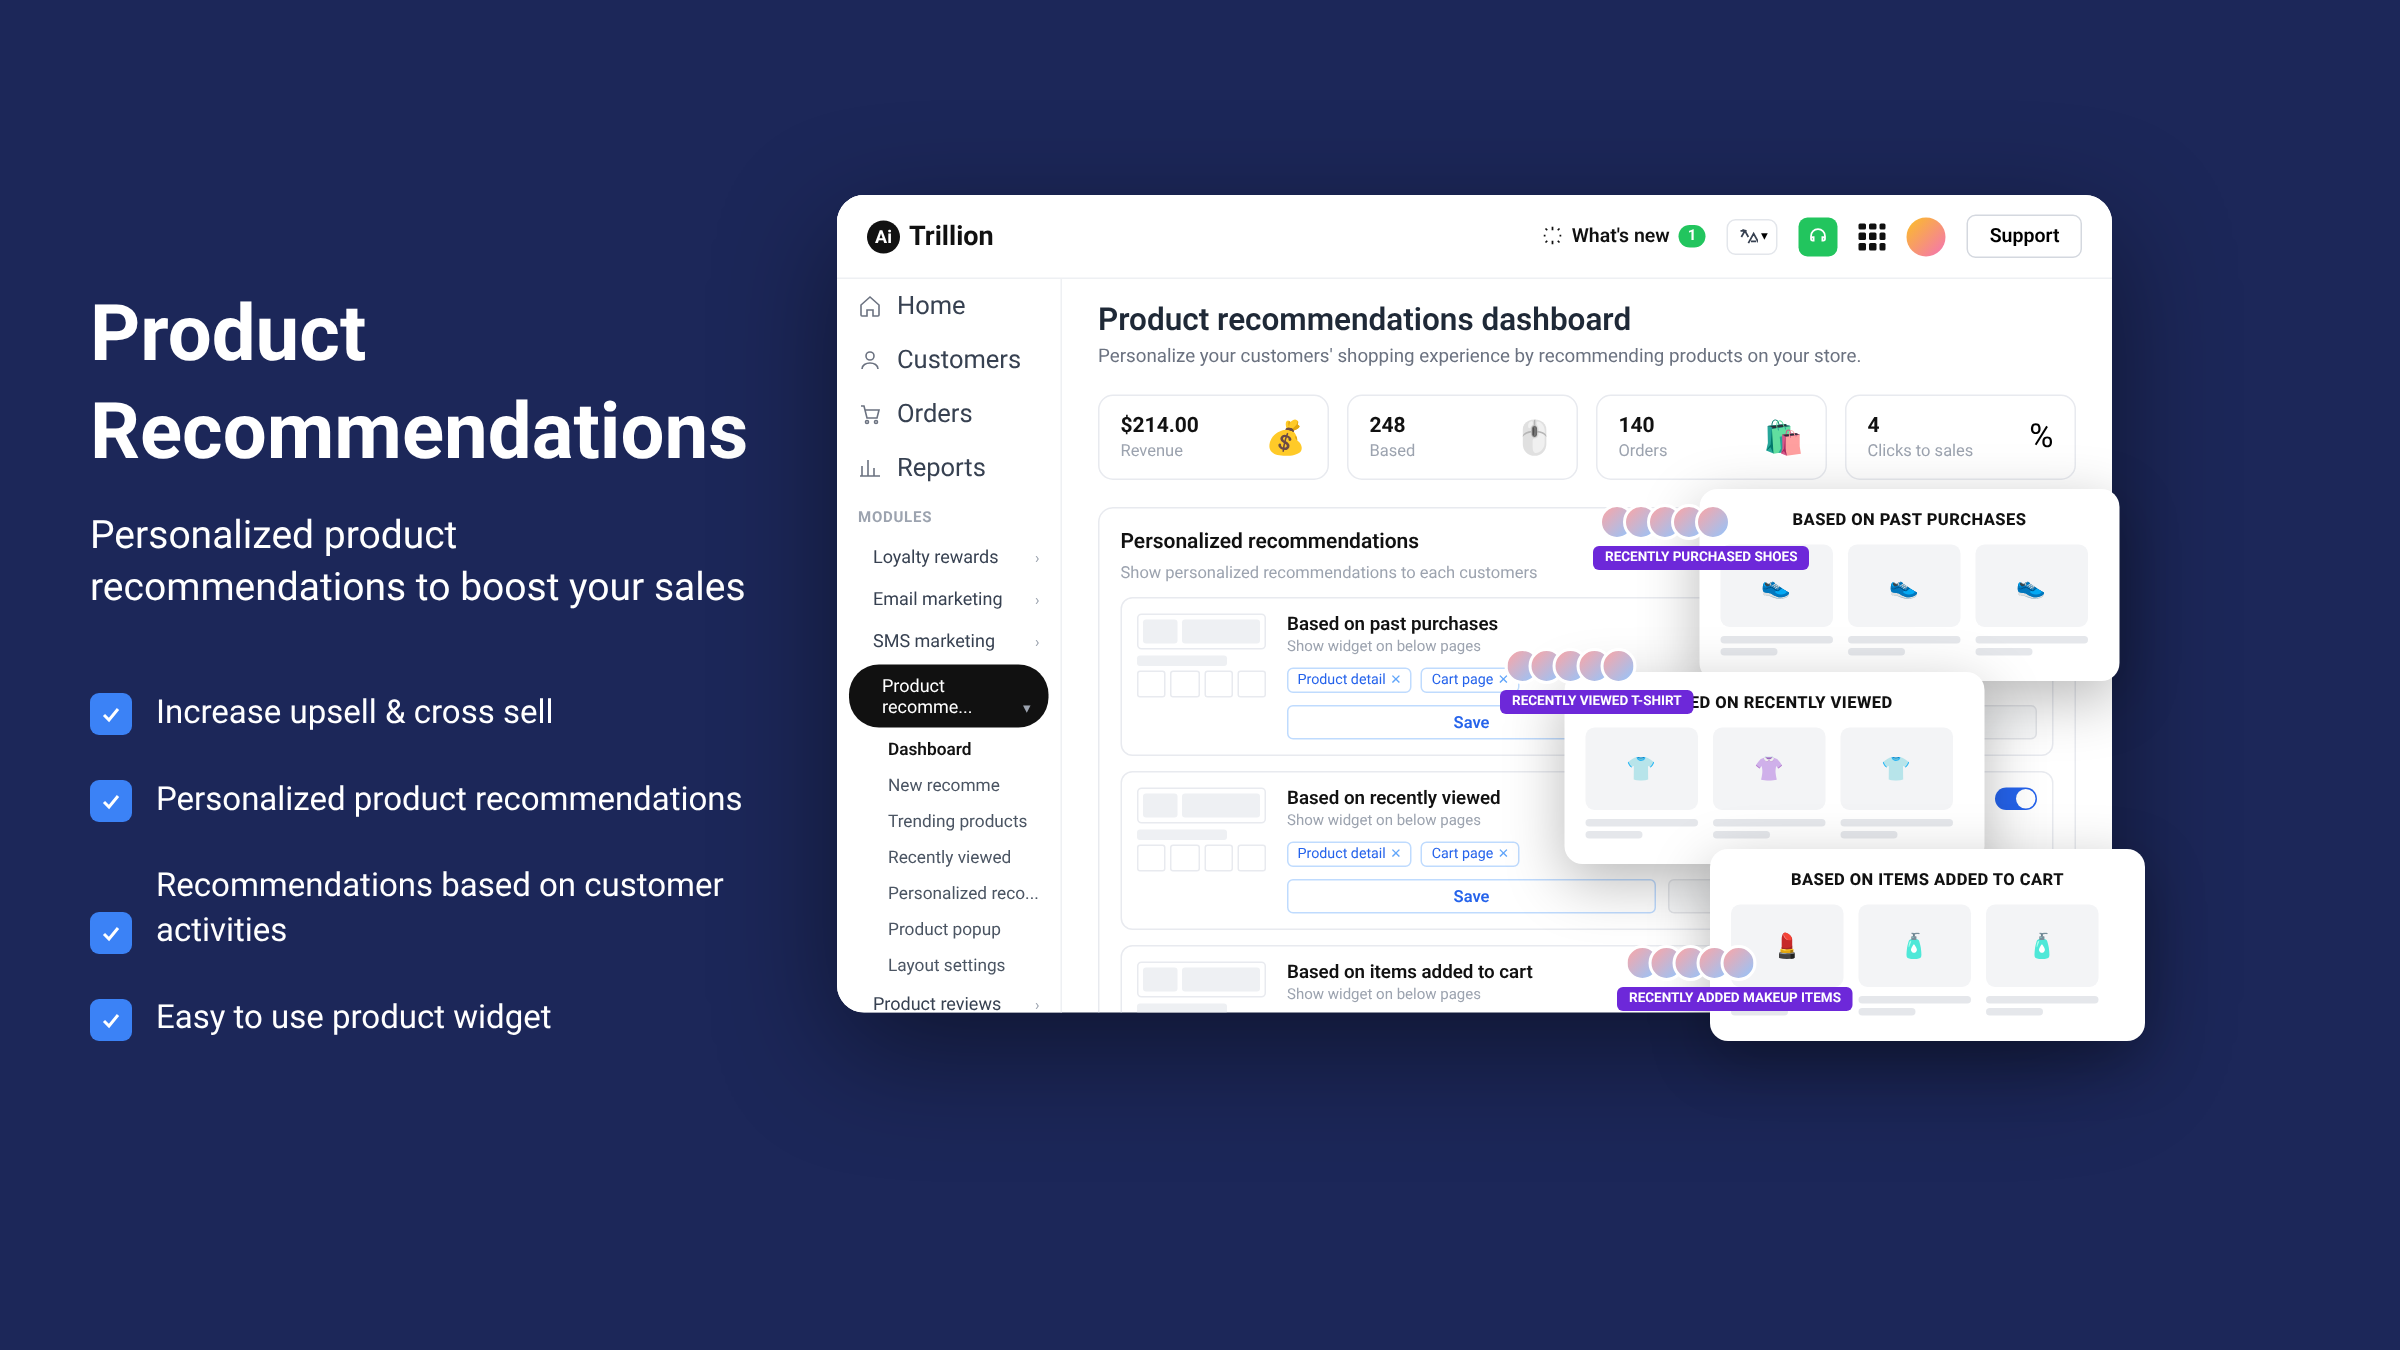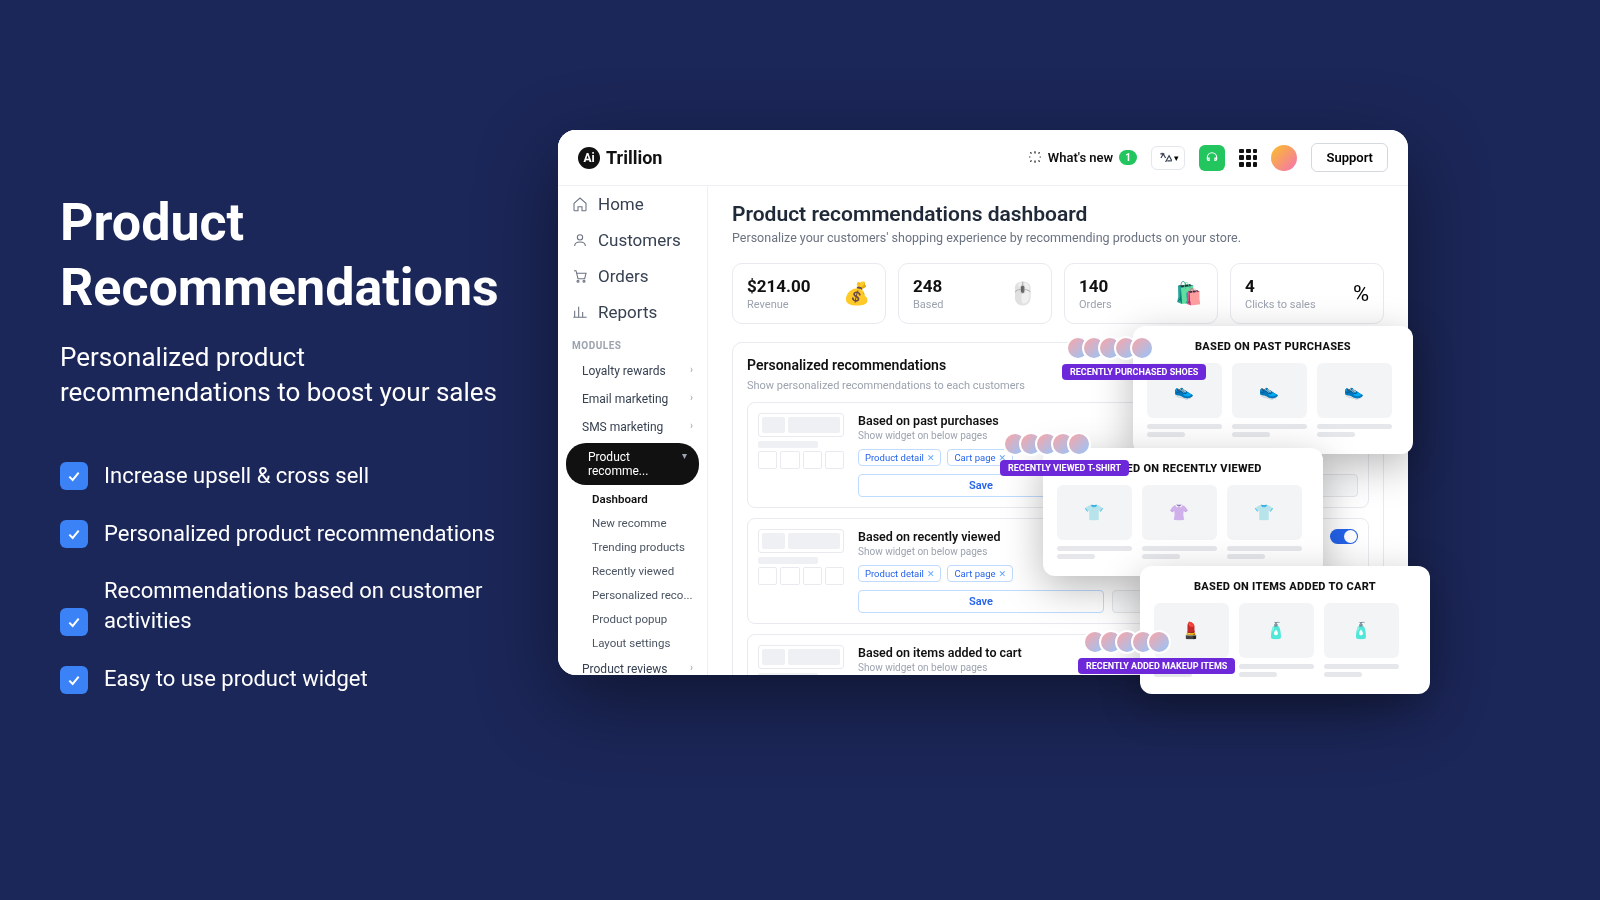--- a/index.html
+++ b/index.html
@@ -22,32 +22,32 @@
 .support-ico{width:26px;height:26px;background:#22c55e;border-radius:6px;display:flex;align-items:center;justify-content:center}
 .grid-ico{width:18px;height:18px;display:grid;grid-template-columns:repeat(3,1fr);gap:2px}
 .grid-ico span{background:#111;border-radius:1px}
 .avatar{width:26px;height:26px;border-radius:50%;background:linear-gradient(135deg,#fbbf24,#f472b6)}
 .btn-support{border:1px solid #d4d8df;background:#fff;padding:6px 14px;border-radius:6px;font-size:13px;font-weight:600}
 .sidebar{width:150px;flex-shrink:0;border-right:1px solid #eef0f3;padding-top:56px;background:#fff}
 .nav-item{display:flex;align-items:center;gap:10px;padding:8px 14px;font-size:17px;color:#374151;cursor:pointer}
 .nav-item .ico{width:16px;height:16px;display:flex;align-items:center;justify-content:center}
 .nav-item .ico svg{width:16px;height:16px;stroke:#6b7280;fill:none;stroke-width:1.6}
 .nav-sec{padding:10px 14px 6px;font-size:10px;font-weight:700;letter-spacing:.5px;color:#9ca3af}
-.mod-item{display:flex;align-items:flex-start;gap:10px;padding:7px 14px;font-size:12px;color:#374151;cursor:pointer;position:relative}
+.mod-item{display:flex;align-items:flex-end;gap:10px;padding:7px 14px;font-size:12px;color:#374151;cursor:pointer;position:relative}
 .mod-item .chev{margin-left:auto;color:#9ca3af;font-size:10px}
 .mod-item.active{background:#111;color:#fff;border-radius:20px;margin:2px 8px;padding:7px 12px}
 .mod-item.active .ico svg{stroke:#fff}
 .sub-item{padding:5px 14px 5px 34px;font-size:11.5px;color:#4b5563;cursor:pointer}
 .sub-item.sel{font-weight:600;color:#111}
 .main{flex:1;padding:72px 24px 0;overflow:hidden}
 .page-h1{font-size:21px;font-weight:600;color:#1f2937;margin-bottom:4px}
 .page-sub{font-size:12.5px;color:#6b7280;margin-bottom:18px}
 .stats{display:flex;gap:12px;margin-bottom:18px}
 .stat{flex:1;border:1px solid #e8eaef;border-radius:10px;padding:12px 14px;display:flex;align-items:center;justify-content:space-between}
-.stat-v{font-size:17px;font-weight:700;color:#111}
+.stat-v{font-size:14px;font-weight:700;color:#111}
 .stat-l{font-size:11px;color:#9ca3af;margin-top:2px}
 .stat-ico{font-size:22px}
 .panel{border:1px solid #e8eaef;border-radius:10px;padding:14px}
 .panel-h{font-size:14px;font-weight:600;color:#111;margin-bottom:6px}
 .panel-s{font-size:11px;color:#9ca3af;margin-bottom:10px}
 .rec-card{border:1px solid #e8eaef;border-radius:8px;padding:10px;display:flex;gap:14px;margin-bottom:10px}
 .rec-prev{width:86px;flex-shrink:0}
 .rec-prev .phead{height:24px;border:1px solid #e8eaef;border-radius:3px;margin-bottom:4px;display:flex;gap:3px;padding:3px}
 .rec-prev .phead span{background:#eef0f3;border-radius:2px}
 .rec-prev .phead span:first-child{width:30%}

